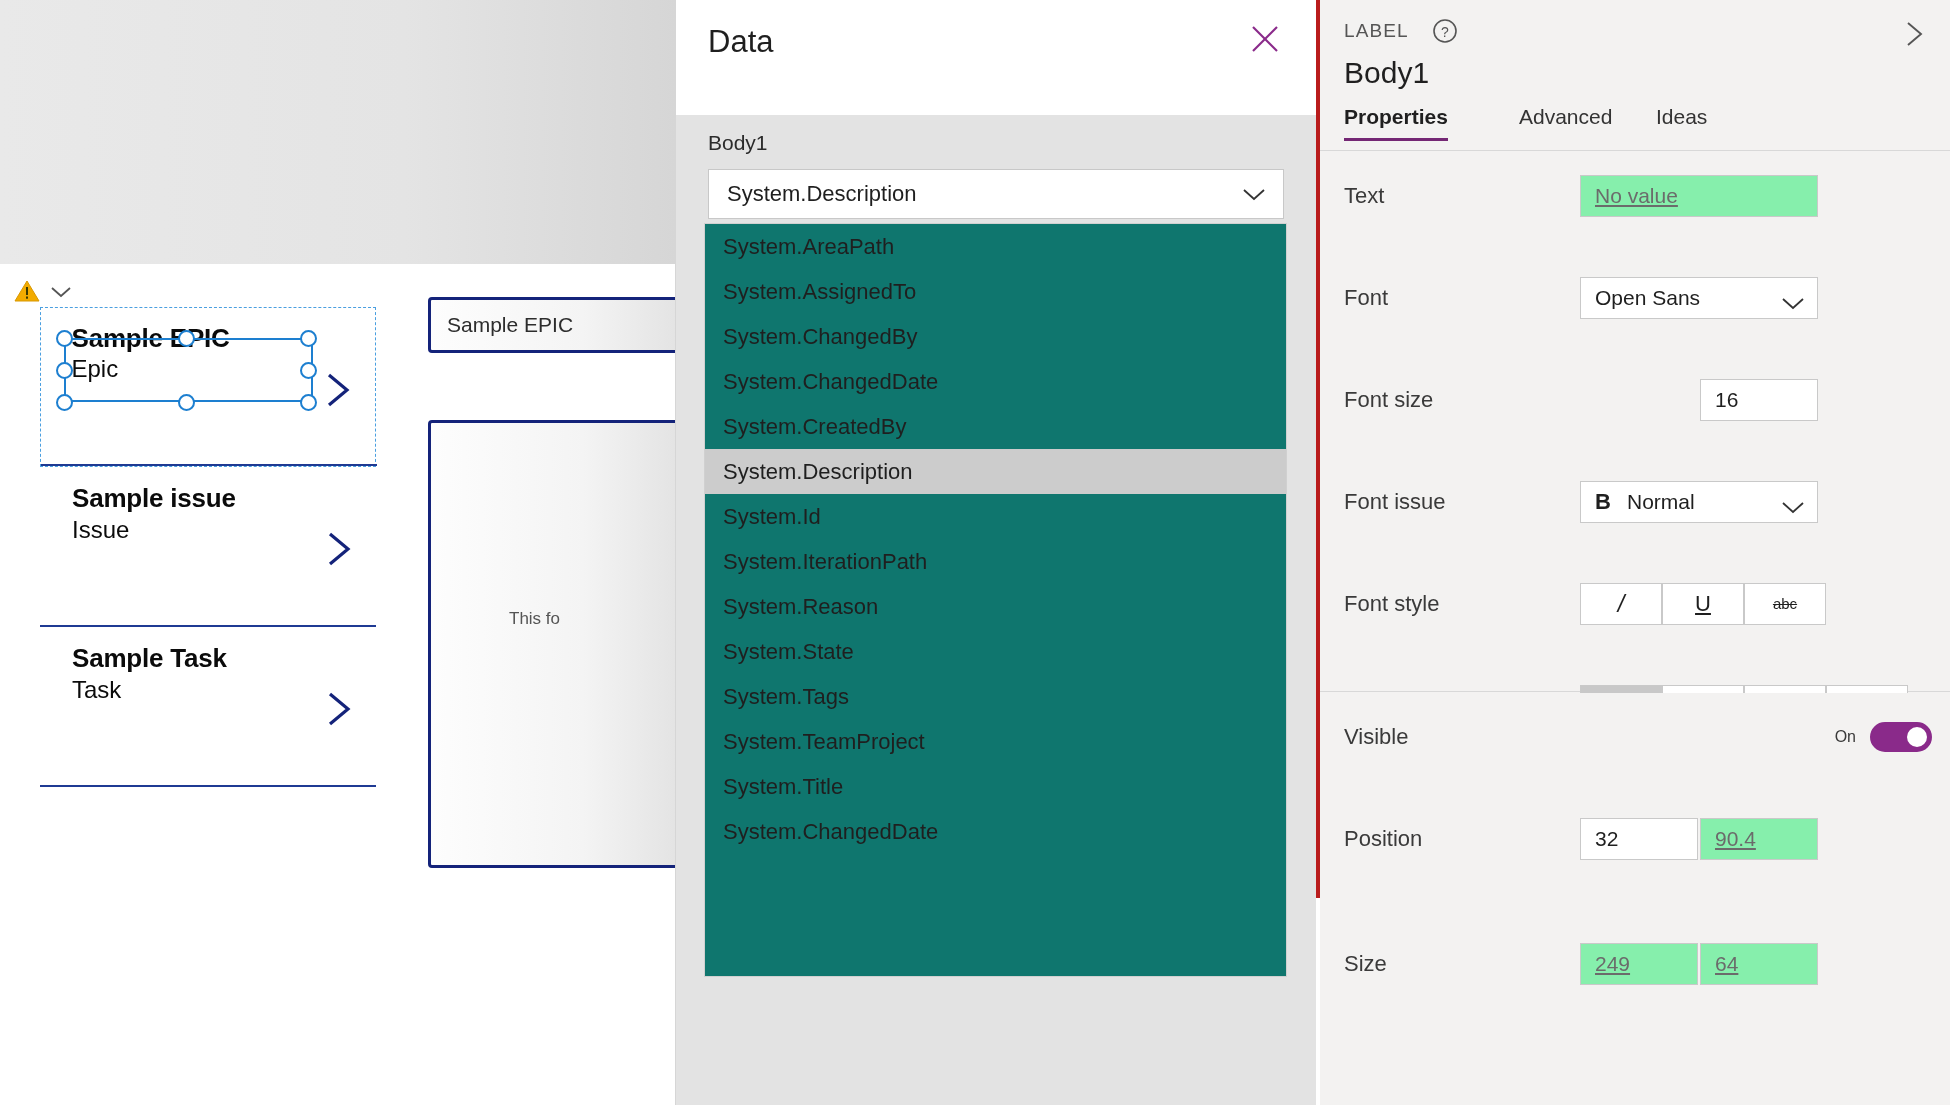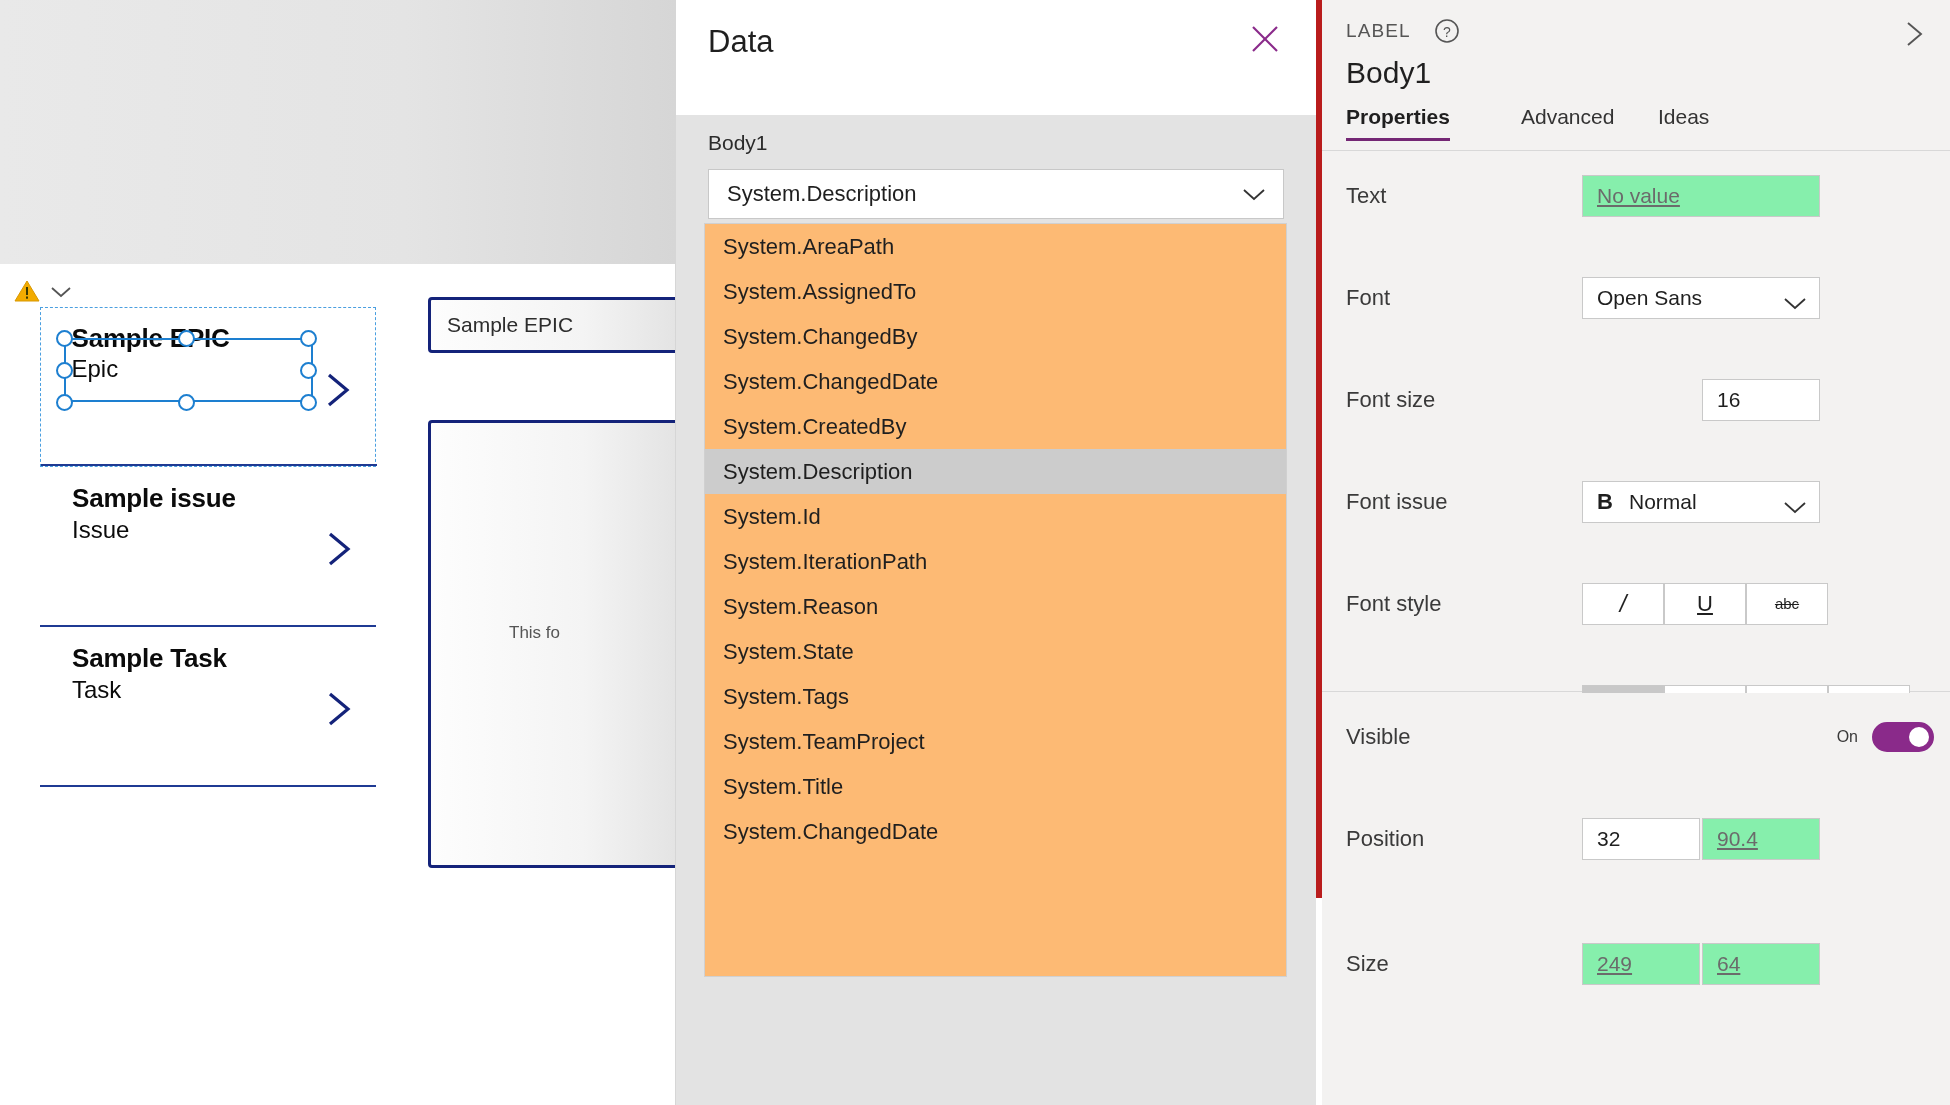--- a/index.html
+++ b/index.html
@@ -87,21 +87,21 @@
   }
   .card-1 { left: 428px; top: 297px; width: 260px; height: 56px; }
   .card-2 { left: 428px; top: 420px; width: 260px; height: 448px; }
   .card-label {
     position: absolute; left: 16px; top: 50%;
     transform: translateY(-50%);
     font-size: 21px; color: #2d2d2d; white-space: nowrap;
   }
   .card-body-text {
     position: absolute; left: 78px; top: 186px;
-    font-size: 17px; color: #555; white-space: nowrap; margin-top: 14px;
+    font-size: 17px; color: #555; white-space: nowrap;
   }
 
   
   .data-panel {
     position: absolute; left: 676px; top: 0;
     width: 640px; height: 1105px;
     background: #ffffff;
     box-shadow: -1px 0 0 #d6d6d6;
   }
   .dp-header {
@@ -136,38 +136,38 @@
     font-size: 22px; color: #1f1f1f;
   }
   .dp-combo-caret {
     position: absolute; right: 16px; top: 50%;
     transform: translateY(-50%);
     width: 26px; height: 16px;
   }
   .dp-list {
     position: absolute; left: 28px; top: 108px;
     width: 583px; height: 754px;
-    background: #fdba74; border: 1px solid #d0d0d0;
+    background: #0f766e; border: 1px solid #d0d0d0;
     overflow: hidden;
   }
   .dp-option {
     position: relative;
     height: 45px; line-height: 45px;
     padding-left: 18px;
     font-size: 22px; color: #1f1f1f;
     white-space: nowrap; cursor: pointer;
   }
   .dp-option.selected { background: #cccccc; }
 
   
   .props {
     position: absolute; left: 1316px; top: 0;
     width: 634px; height: 898px;
     background: #f3f2f1;
-    border-left: 6px solid #b91c1c;
+    border-left: 4px solid #b91c1c;
   }
   .pr-eyebrow {
     position: absolute; left: 24px; top: 20px;
     font-size: 19px; letter-spacing: 1.1px; color: #555; text-transform: uppercase;
   }
   .pr-help {
     position: absolute; left: 112px; top: 18px;
     width: 26px; height: 26px; cursor: pointer;
   }
   .pr-expand {

